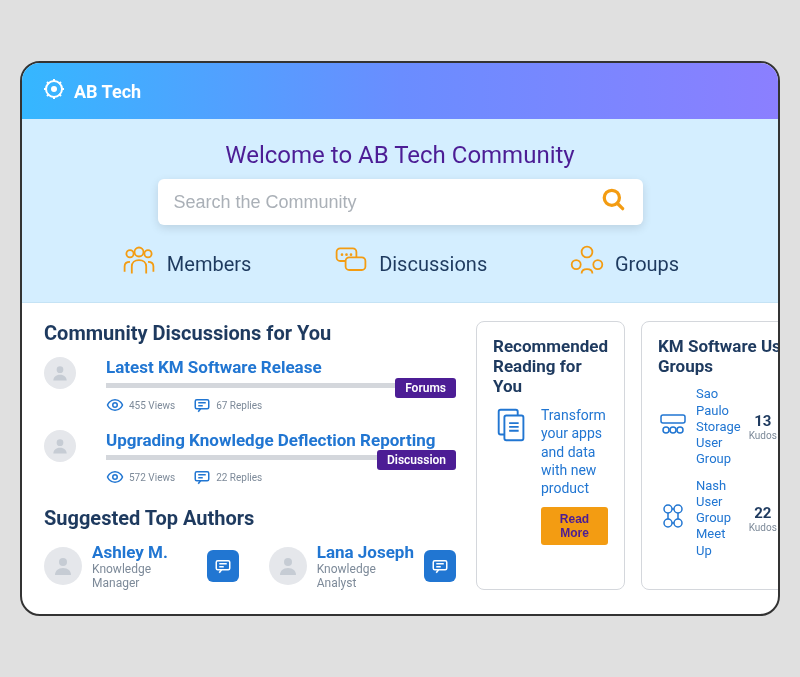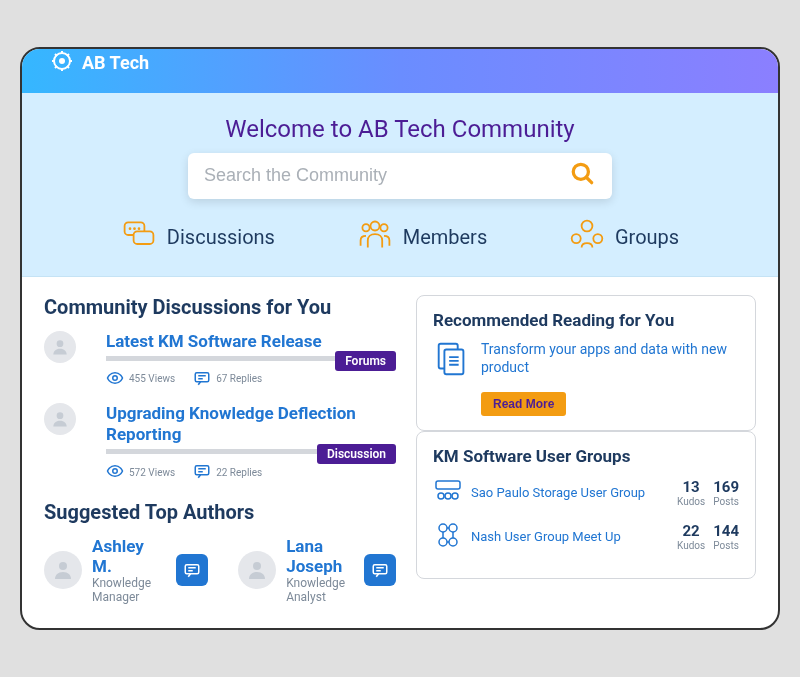--- a/index.html
+++ b/index.html
@@ -1,33 +1,33 @@
 <!DOCTYPE html>
 <html><head>
 <meta charset="utf-8">
 <style>
 * { margin: 0; padding: 0; box-sizing: border-box; }
 body { font-family: -apple-system, BlinkMacSystemFont, "Segoe UI", Roboto, sans-serif; background: #e0e0e0; display: flex; justify-content: center; align-items: center; min-height: 100vh; padding: 20px; }
 .frame { width: 800px; background: #fff; border-radius: 20px; overflow: hidden; border: 2px solid #333; }
-.navbar { background: linear-gradient(90deg, #35b7ff 0%, #6a8dff 50%, #8b7fff 100%); height: 44px; display: flex; align-items: flex-start; padding: 0 28px; color: #fff; }
+.navbar { background: linear-gradient(90deg, #35b7ff 0%, #6a8dff 50%, #8b7fff 100%); height: 56px; display: flex; align-items: center; padding: 0 20px; color: #fff; }
 .brand { display: flex; align-items: center; gap: 8px; font-weight: 700; font-size: 18px; }
 .nav-items { margin-left: auto; display: flex; gap: 32px; font-size: 18px; }
 .nav-item { color: #e8ecff; cursor: pointer; }
 .nav-item.active { color: #fff; font-weight: 700; }
 .hero { background: #d4eeff; padding: 22px 28px 18px; border-bottom: 1px solid #c5e3f5; }
 .hero-title { text-align: center; font-size: 24px; color: #4c1d95; font-weight: 400; margin-bottom: 10px; }
 .search-row { display: flex; justify-content: center; margin-bottom: 18px; }
-.search-box { width: 424px; height: 46px; background: #fff; border-radius: 6px; box-shadow: 0 3px 10px rgba(0,0,0,0.12); display: flex; align-items: center; padding: 17px 16px; }
+.search-box { width: 485px; height: 46px; background: #fff; border-radius: 6px; box-shadow: 0 3px 10px rgba(0,0,0,0.12); display: flex; align-items: center; padding: 17px 16px; }
 .search-input { flex: 1; border: none; outline: none; font-size: 18px; color: #333; background: transparent; }
 .search-input::placeholder { color: #aab0b7; }
 .tabs { display: flex; justify-content: space-around; margin-top: 6px; padding: 0 30px; }
 .tab { display: flex; align-items: center; gap: 10px; font-size: 20px; color: #1e3a5f; cursor: pointer; }
 .content { display: flex; padding: 18px 22px 24px; gap: 20px; }
 .left { flex: 1.3; }
-.right { width: 340px; display: flex; flex-direction: column; }
+.right { width: 280px; display: flex; flex-direction: row; gap: 16px; }
 .section-title { font-size: 20px; font-weight: 700; color: #1e3a5f; margin-bottom: 12px; }
 .disc-item { display: flex; gap: 10px; margin-bottom: 14px; position: relative; }
 .avatar { width: 32px; height: 32px; border-radius: 50%; background: #e5e7eb; display: flex; align-items: center; justify-content: center; flex-shrink: 0; }
 .disc-body { flex: 1; margin-left: 20px; }
 .disc-title { color: #2176d2; font-weight: 700; font-size: 17px; line-height: 1.25; margin-bottom: 4px; }
 .disc-bar { height: 5px; background: #d4d7dc; width: 88%; margin-bottom: 8px; }
 .disc-stats { display: flex; gap: 18px; align-items: center; }
 .stat { display: flex; align-items: center; gap: 5px; color: #7d8a99; font-size: 10px; }
 .badge { position: absolute; right: 0; bottom: 18px; background: #4c1d95; color: #fff; font-size: 12px; font-weight: 600; padding: 3px 10px; border-radius: 3px; }
 .card { border: 1px solid #d4d7dc; border-radius: 8px; padding: 14px 16px; background: #fff; }
@@ -77,41 +77,41 @@
               <circle cx="10" cy="10" r="7" stroke="#f39c12" stroke-width="3"></circle>
               <path d="M15 15l5 5" stroke="#f39c12" stroke-width="3" stroke-linecap="round"></path>
             </svg>
         </span>
       </div>
     </div>
     <div class="tabs">
       <div class="tab">
         <span>
           <svg width="36" height="36" viewBox="0 0 40 40" fill="none">
-              <rect x="4" y="6" width="22" height="14" rx="4" stroke="#f39c12" stroke-width="2"></rect>
-              <rect x="14" y="16" width="22" height="14" rx="4" stroke="#f39c12" stroke-width="2" fill="#d4eeff"></rect>
-              <circle cx="10" cy="13" r="1.5" fill="#f39c12"></circle>
-              <circle cx="15" cy="13" r="1.5" fill="#f39c12"></circle>
-              <circle cx="20" cy="13" r="1.5" fill="#f39c12"></circle>
-            </svg>
-        </span>
-        <span>Discussions</span>
-      </div>
-      <div class="tab">
-        <span>
-          <svg width="36" height="36" viewBox="0 0 40 40" fill="none">
               <circle cx="20" cy="10" r="5" stroke="#f39c12" stroke-width="2"></circle>
               <circle cx="10" cy="12" r="4" stroke="#f39c12" stroke-width="2"></circle>
               <circle cx="30" cy="12" r="4" stroke="#f39c12" stroke-width="2"></circle>
               <path d="M12 34v-8c0-4 3-7 8-7s8 3 8 7v8" stroke="#f39c12" stroke-width="2"></path>
               <path d="M4 32v-6c0-3 2-5 6-5" stroke="#f39c12" stroke-width="2"></path>
               <path d="M36 32v-6c0-3-2-5-6-5" stroke="#f39c12" stroke-width="2"></path>
             </svg>
         </span>
         <span>Members</span>
+      </div>
+      <div class="tab">
+        <span>
+          <svg width="36" height="36" viewBox="0 0 40 40" fill="none">
+              <rect x="4" y="6" width="22" height="14" rx="4" stroke="#f39c12" stroke-width="2"></rect>
+              <rect x="14" y="16" width="22" height="14" rx="4" stroke="#f39c12" stroke-width="2" fill="#d4eeff"></rect>
+              <circle cx="10" cy="13" r="1.5" fill="#f39c12"></circle>
+              <circle cx="15" cy="13" r="1.5" fill="#f39c12"></circle>
+              <circle cx="20" cy="13" r="1.5" fill="#f39c12"></circle>
+            </svg>
+        </span>
+        <span>Discussions</span>
       </div>
       <div class="tab">
         <span>
           <svg width="36" height="36" viewBox="0 0 40 40" fill="none">
               <circle cx="20" cy="10" r="6" stroke="#f39c12" stroke-width="2"></circle>
               <circle cx="8" cy="24" r="5" stroke="#f39c12" stroke-width="2"></circle>
               <circle cx="32" cy="24" r="5" stroke="#f39c12" stroke-width="2"></circle>
               <path d="M14 34c0-3 2-5 6-5s6 2 6 5" stroke="#f39c12" stroke-width="2"></path>
             </svg>
         </span>

